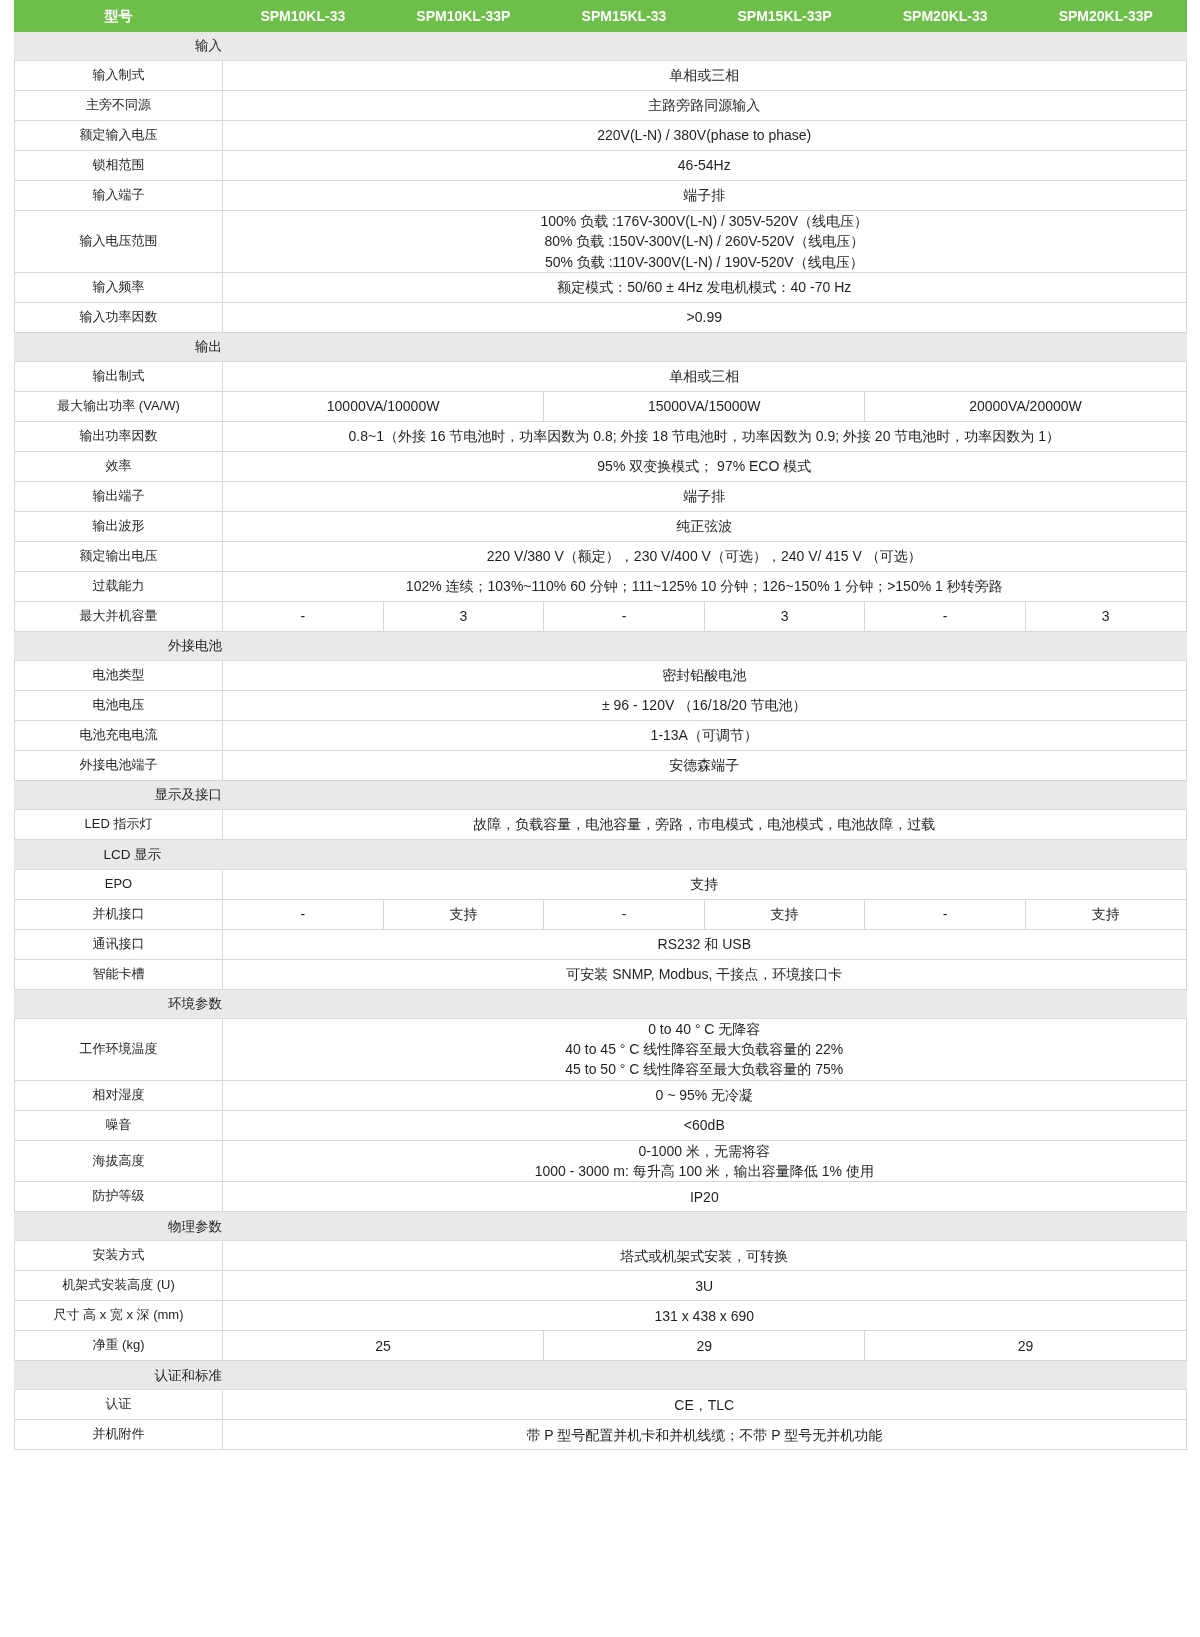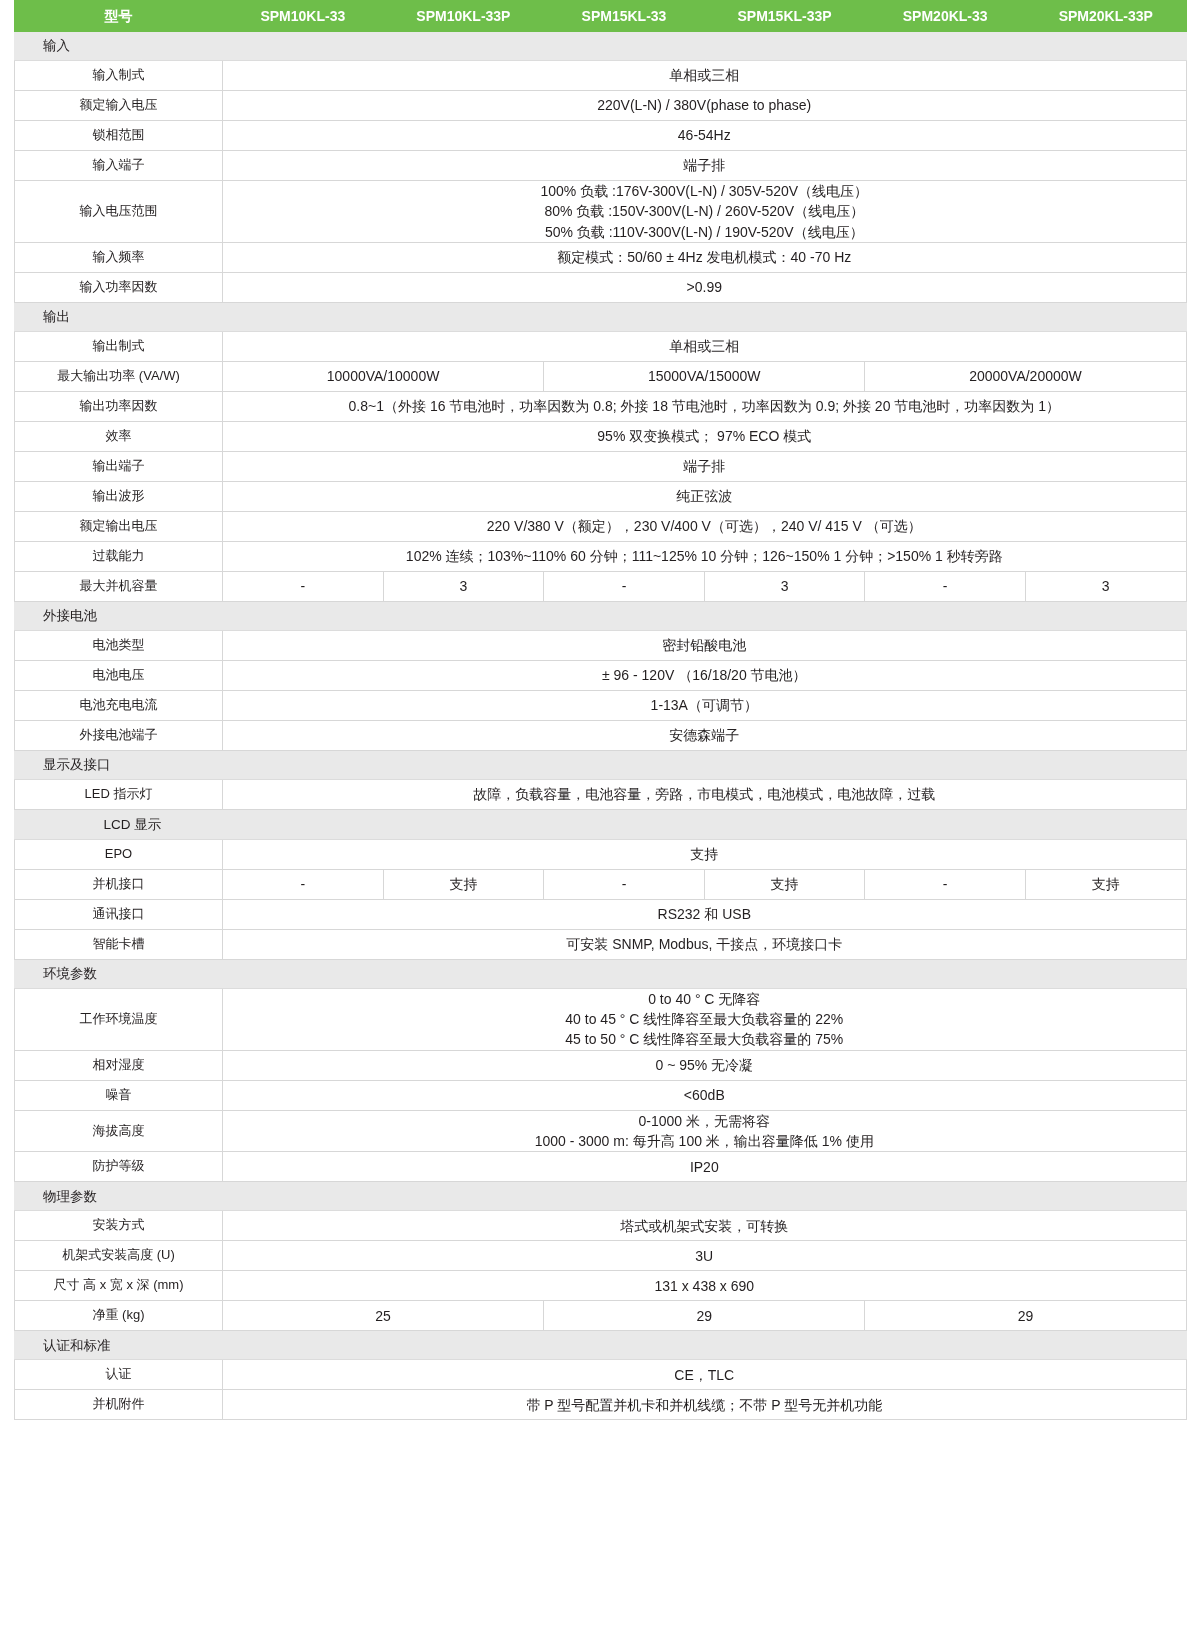--- a/index.html
+++ b/index.html
@@ -55,21 +55,21 @@
     background: #e9e9e9;
     height: 28px;
     font-size: 13.5px;
     border-left: 1px solid #e9e9e9;
     border-right: 1px solid #e9e9e9;
     border-top: 1px solid #dcdcdc;
     border-bottom: 1px solid #dcdcdc;
   }
   tr.section-row td.sec-name {
     background: #e9e9e9;
-    text-align: left;
+    text-align: right;
     padding-left: 28px;
     box-sizing: border-box;
     margin-left: 44px;
   }
   tr.section-row td.sec-rest {
     background: #e9e9e9;
   }
 
   td.label {
     text-align: center;
@@ -115,20 +115,24 @@
     <tbody id="table-body">
         <tr class="section-row">
           <td class="sec-name">输入</td>
           <td class="sec-rest" colspan="6"></td>
         </tr>
         <tr class="row">
           <td class="label">输入制式</td>
           <td class="value" colspan="6">单相或三相</td>
         </tr>
         <tr class="row">
+          <td class="label">主旁不同源</td>
+          <td class="value" colspan="6">主路旁路同源输入</td>
+        </tr>
+        <tr class="row">
           <td class="label">额定输入电压</td>
           <td class="value" colspan="6">220V(L-N) / 380V(phase to phase)</td>
         </tr>
         <tr class="row">
           <td class="label">锁相范围</td>
           <td class="value" colspan="6">46-54Hz</td>
         </tr>
         <tr class="row">
           <td class="label">输入端子</td>
           <td class="value" colspan="6">端子排</td>

